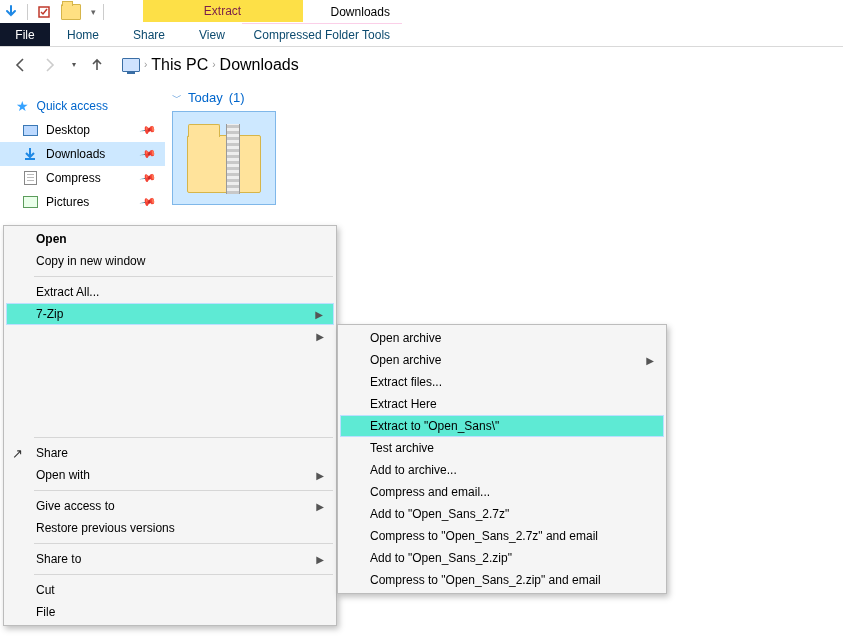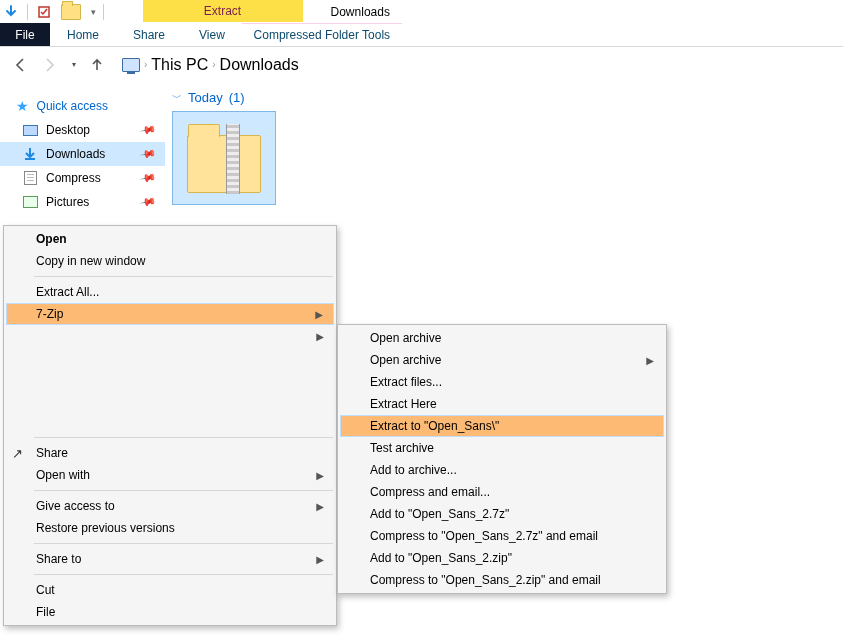--- a/index.html
+++ b/index.html
@@ -50,21 +50,21 @@
   .file-tile{width:104px; margin-left:7px; margin-top:6px;}
   .file-thumb{width:104px;height:94px;background:#cde8ff;border:1px solid #7fb7e9;display:flex;align-items:center;justify-content:center;}
   .zip-folder{--c:#ffe39b;width:74px;height:58px;background:var(--c);border:1px solid #d6b54a;border-radius:2px;position:relative;margin-top:12px;}
   .zip-folder::before{content:"";position:absolute;top:-12px;left:0;width:30px;height:12px;background:var(--c);border:1px solid #d6b54a;border-bottom:none;border-radius:2px 2px 0 0;}
   .zip-folder .zipper{position:absolute;left:38px;top:-12px;width:14px;height:70px;background:repeating-linear-gradient(0deg,#c8c8c8 0 3px,#eee 3px 6px);border-left:1px solid #999;border-right:1px solid #999;}
   
   .ctxmenu{position:absolute;background:#f5f5f5;border:1px solid #bcbcbc;box-shadow:2px 3px 6px rgba(0,0,0,0.25);padding:2px;}
   .menu1{left:3px; top:225px; width:334px;}
   .menu2{left:337px; top:324px; width:330px;}
   .mitem{height:22px;display:flex;align-items:center;padding-left:30px;padding-right:10px;position:relative;font-size:12px;color:#000;}
-  .mitem.hover{background:#fdba74;border:1px solid #bcdfff;padding-left:29px;padding-right:9px;height:22px;}
+  .mitem.hover{background:#5eead4;border:1px solid #bcdfff;padding-left:29px;padding-right:9px;height:22px;}
   .mitem.bold{font-weight:600;}
   .mitem .arrow{position:absolute;right:10px;font-size:10px;color:#555;}
   .mitem .share-ico{position:absolute;left:6px;font-size:13px;color:#333;}
   .msep{height:1px;background:#d6d6d6;margin:4px 1px 4px 28px;}
   .drop-caret{font-size:8px;color:#555;margin-left:2px;}
 </style>
 </head>
 <body>
 
 <div class="titlebar">

